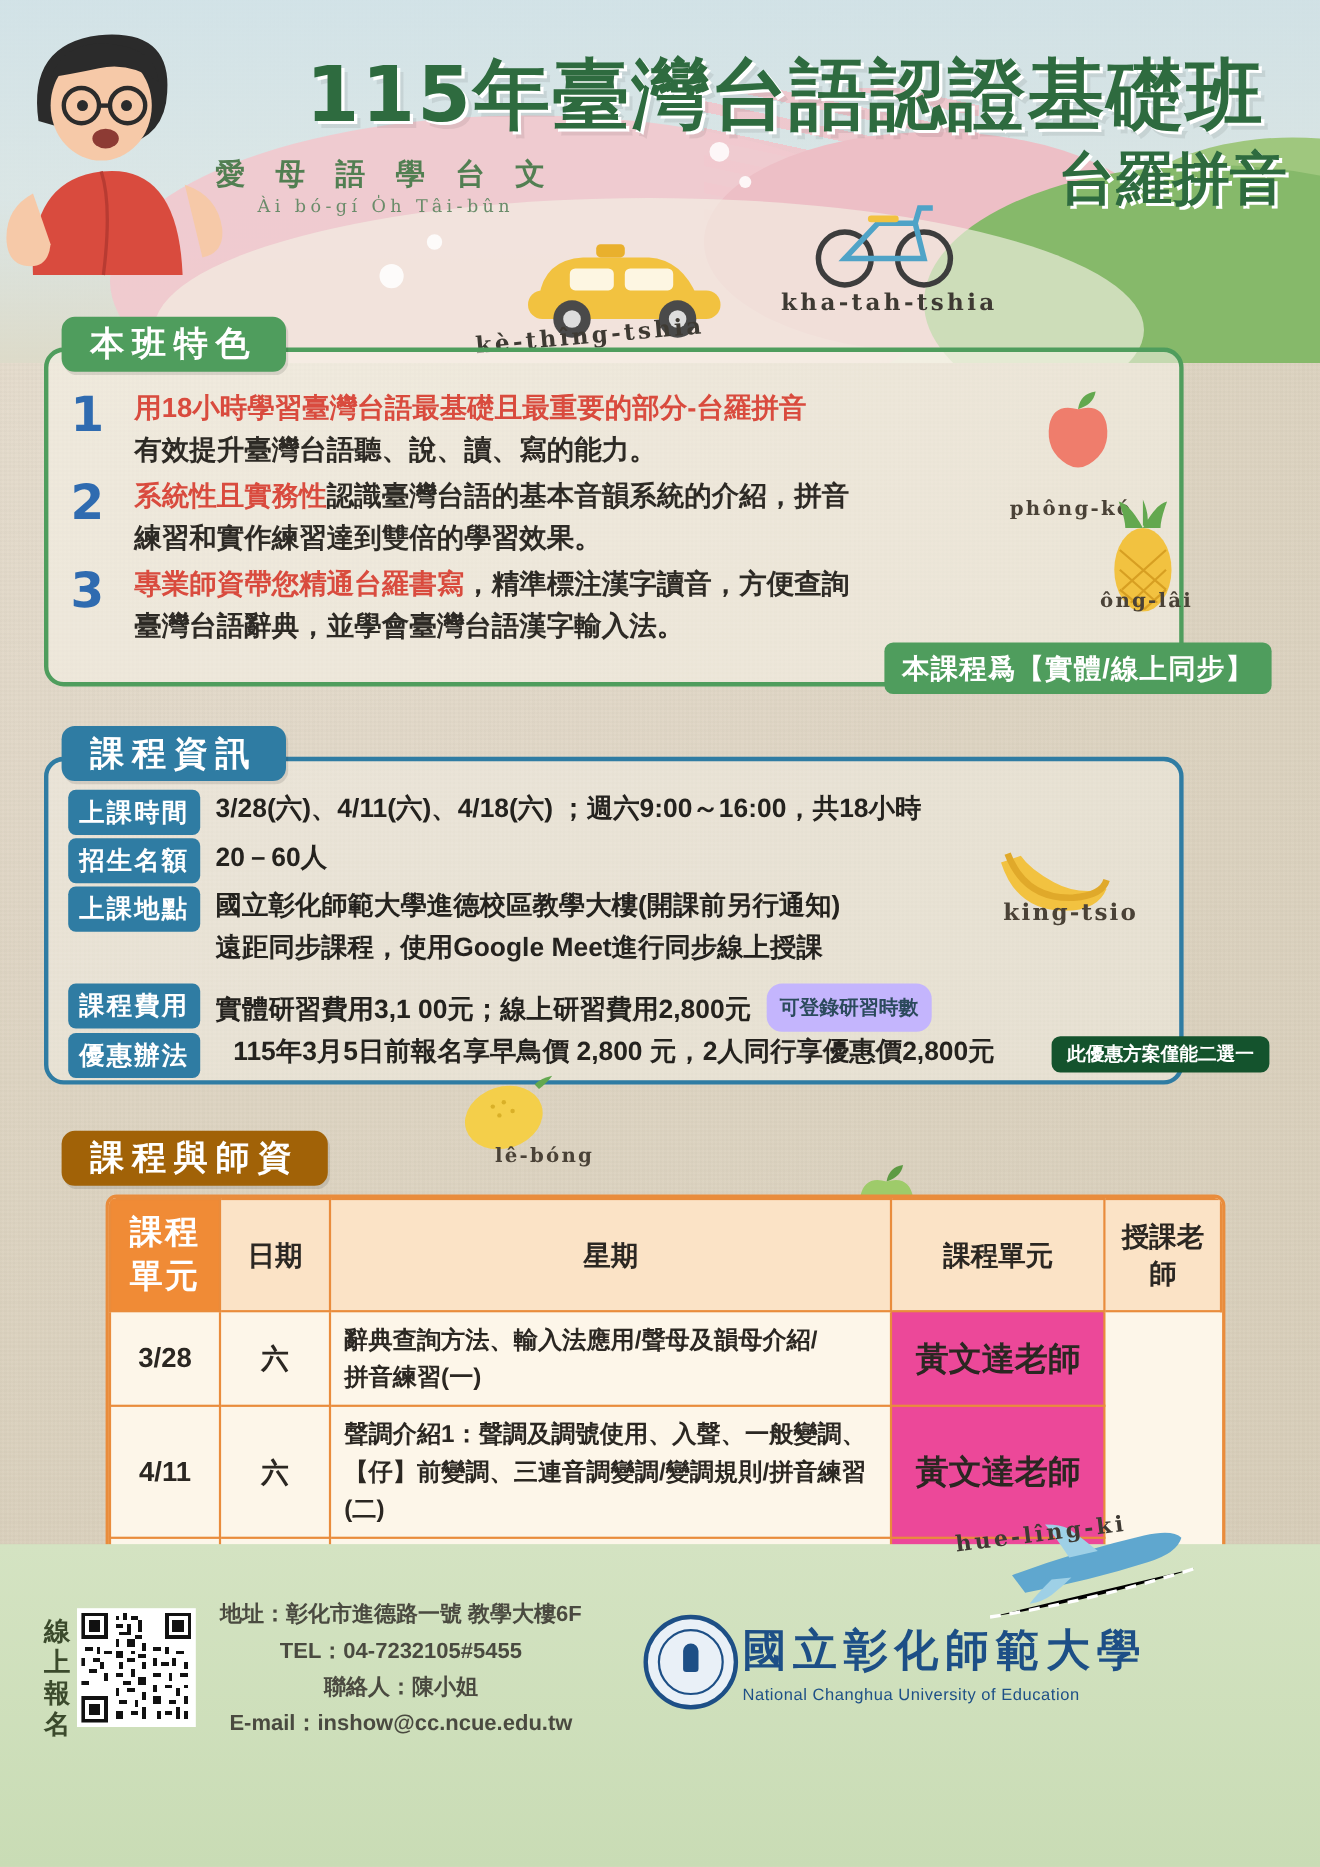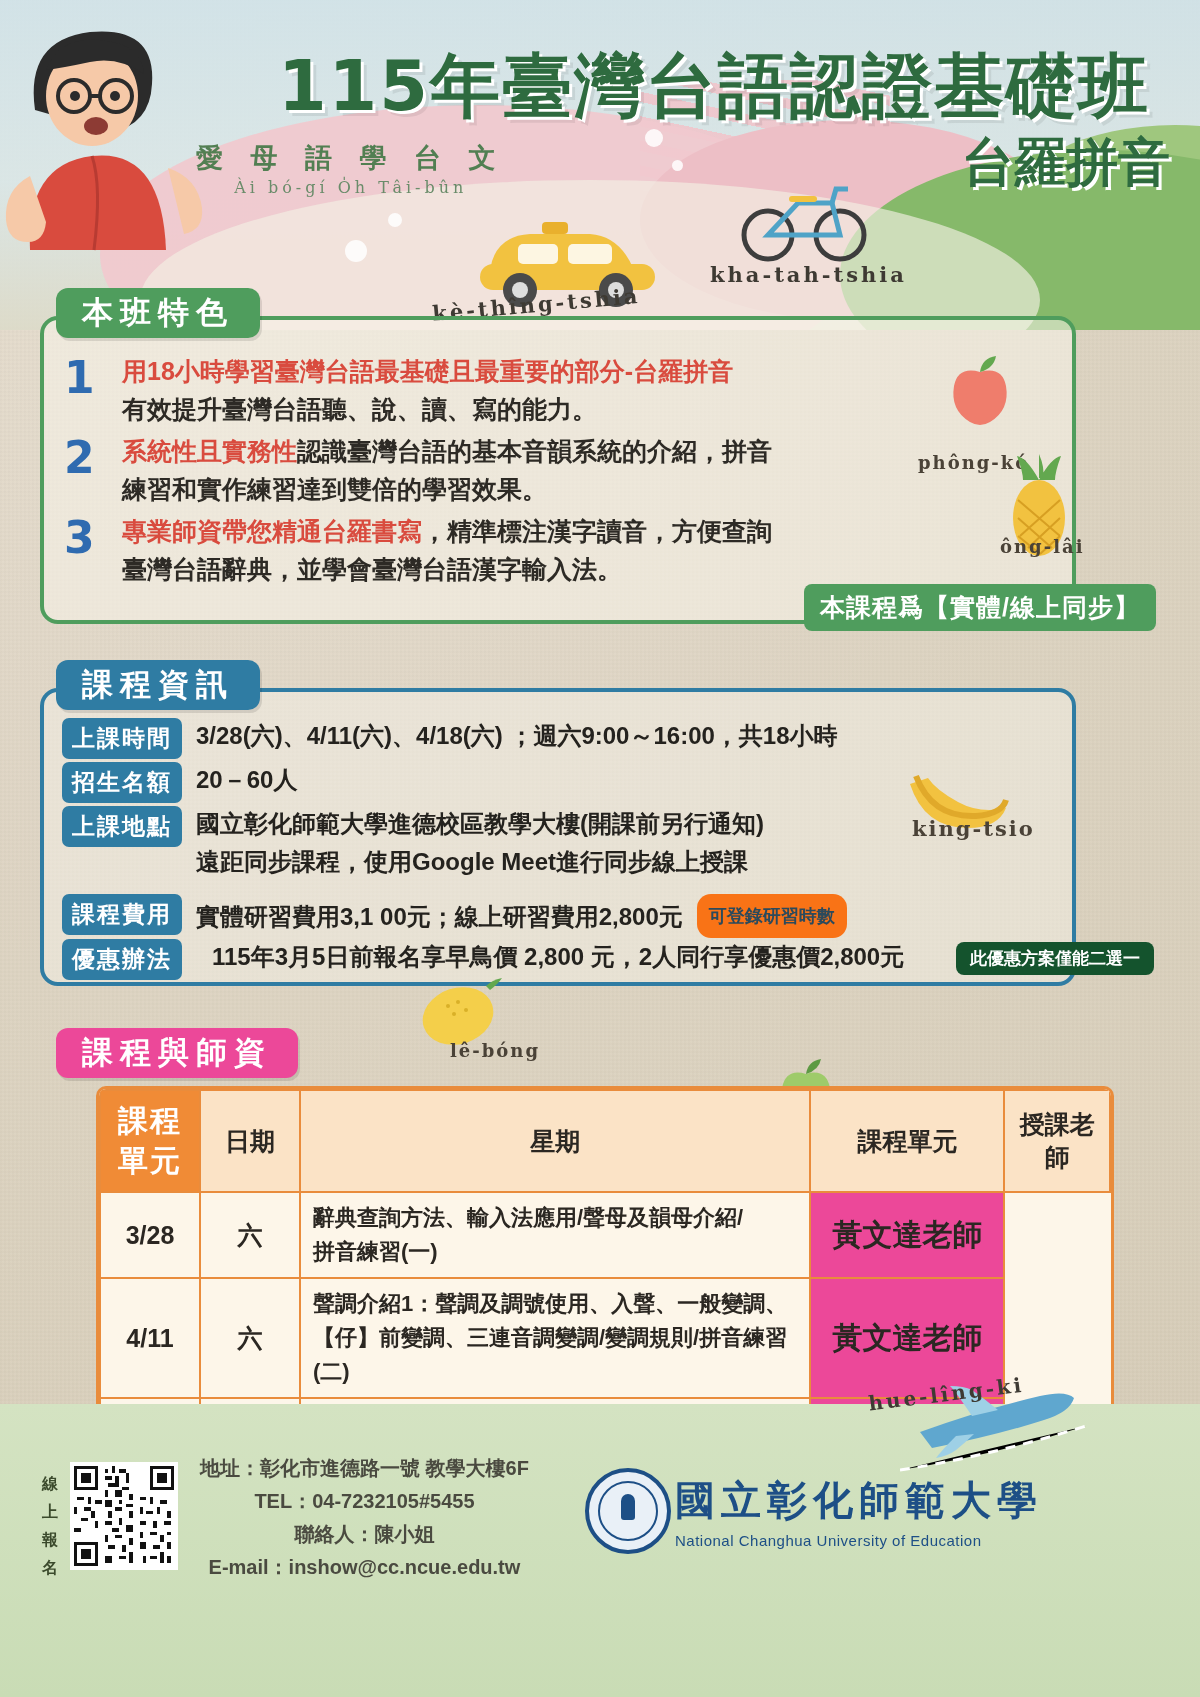--- a/index.html
+++ b/index.html
@@ -65,38 +65,38 @@
     position:absolute;right:44px;top:584px;background:#4f9d5d;color:#fff;font-size:25px;font-weight:bold;
     padding:7px 16px;border-radius:8px;letter-spacing:1px;
   }
 
   
   .info-box{position:absolute;left:40px;top:688px;width:1028px;height:290px;border:4px solid #2f7ca3;border-radius:18px;background:rgba(247,244,234,.45);}
   .info-tab{left:56px;top:660px;background:#2f7ca3;}
   .info-row{position:absolute;left:62px;display:flex;align-items:flex-start;}
   .info-key{background:#2f7ca3;color:#fff;font-size:23px;font-weight:bold;padding:5px 10px;border-radius:7px;letter-spacing:2px;white-space:nowrap;}
   .info-val{font-size:24px;color:#24221e;font-weight:bold;margin-left:14px;line-height:36px;}
-  .pill{display:inline-block;background:#f97316;color:#2b4a5c;font-size:18px;padding:4px 12px;border-radius:14px;margin-left:14px;vertical-align:3px;font-weight:bold;}
+  .pill{display:inline-block;background:#c4b5fd;color:#2b4a5c;font-size:18px;padding:4px 12px;border-radius:14px;margin-left:14px;vertical-align:3px;font-weight:bold;}
   .note-badge{position:absolute;right:46px;top:942px;background:#14532d;color:#fff;font-size:17px;font-weight:bold;padding:5px 14px;border-radius:8px;}
 
   
-  .tbl-tab{left:56px;top:1028px;background:#ec4899;}
+  .tbl-tab{left:56px;top:1028px;background:#a16207;}
   .tbl-wrap{position:absolute;left:48px;top:1086px;width:1012px;border:3px solid #e98c3c;border-radius:10px;overflow:hidden;background:#fdf6e9;margin-left:48px;}
   table{border-collapse:collapse;width:100%;}
   th,td{border:2px solid #e98c3c;text-align:center;color:#2b2722;}
   thead th{background:#fbe3c6;font-size:25px;font-weight:bold;padding:10px 4px;}
   .side-cell{background:#f08b36;color:#fff;font-size:30px;font-weight:bold;width:62px;letter-spacing:2px;line-height:40px;}
   td.date,td.day{font-size:25px;font-weight:bold;background:#fdf6e9;width:96px;}
   td.unit{font-size:22px;font-weight:bold;text-align:left;padding:8px 12px;line-height:34px;background:#fdf6e9;}
   td.teacher{font-size:30px;font-weight:bold;width:190px;background:#ec4899;}
 
   
   .footer{position:absolute;left:0;top:1404px;width:1200px;height:293px;background:#cfe0bd;}
   .footer .band{position:absolute;inset:0;background:linear-gradient(180deg,#d4e3c2,#c9dcb5);}
-  .qr-label{position:absolute;left:36px;top:1470px;width:28px;font-size:16px;font-weight:bold;color:#3b4a2c;line-height:28px;text-align:center;}
+  .qr-label{position:absolute;left:36px;top:1470px;width:28px;font-size:24px;font-weight:bold;color:#3b4a2c;line-height:28px;text-align:right;}
   .qr{position:absolute;left:70px;top:1462px;width:108px;height:108px;background:#fff;padding:4px;box-sizing:border-box;}
   .contact{position:absolute;left:200px;top:1452px;color:#4a4a40;font-size:20px;line-height:33px;font-weight:bold;text-align:center;}
   .univ{position:absolute;left:585px;top:1468px;display:flex;align-items:center;gap:4px;}
   .univ-name{font-size:40px;font-weight:bold;color:#1d4f86;letter-spacing:6px;font-family:"DejaVu Serif",serif;}
   .univ-en{font-size:15px;color:#1d4f86;letter-spacing:.5px;margin-top:4px;}
   .seal{width:78px;height:78px;border-radius:50%;border:4px solid #1d4f86;position:relative;background:#e9f0f7;}
   .seal:before{content:"";position:absolute;inset:9px;border-radius:50%;border:2px solid #1d4f86;}
   .seal:after{content:"";position:absolute;left:50%;top:22px;width:14px;height:26px;margin-left:-7px;border-radius:7px 7px 3px 3px;background:#1d4f86;}
 
   .fruit-lbl{position:absolute;font-family:"DejaVu Serif",serif;font-weight:bold;font-size:18px;color:#4a4237;letter-spacing:2px;}

